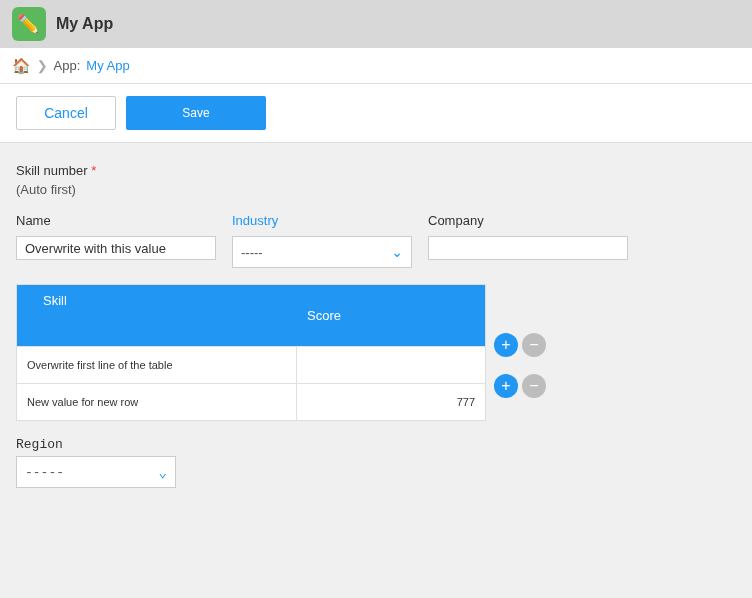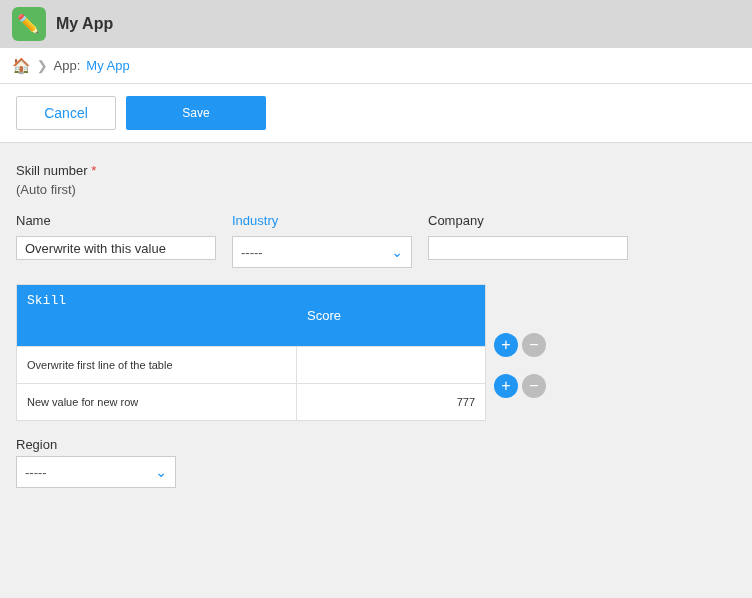--- a/index.html
+++ b/index.html
@@ -167,22 +167,21 @@
       background: #fff;
     }
     .table-header {
       background: #2196F3;
       display: flex;
       color: #fff;
       font-size: 13px;
     }
     .table-header .col-skill {
       flex: 0 0 280px;
-      padding: 8px 10px;
-      font-family: Liberation Mono, monospace;
+      padding: 8px 26px;
     }
     .table-header .col-score {
       flex: 1;
       padding: 23px 10px;
     }
     .table-row {
       display: flex;
       border-top: 1px solid #e0e0e0;
     }
     .table-row:first-child {
@@ -242,20 +241,21 @@
       color: #fff;
     }
     .action-btn.remove {
       background: #bdbdbd;
       color: #fff;
     }
 
     
     .region-section {
       margin-top: 8px;
+      font-family: Liberation Mono, monospace;
     }
   </style>
 </head>
 <body>
 
 <div class="app-header">
   <div class="app-icon">
     <span style="font-size:18px;">✏️</span>
   </div>
   <span class="app-title">My App</span>

